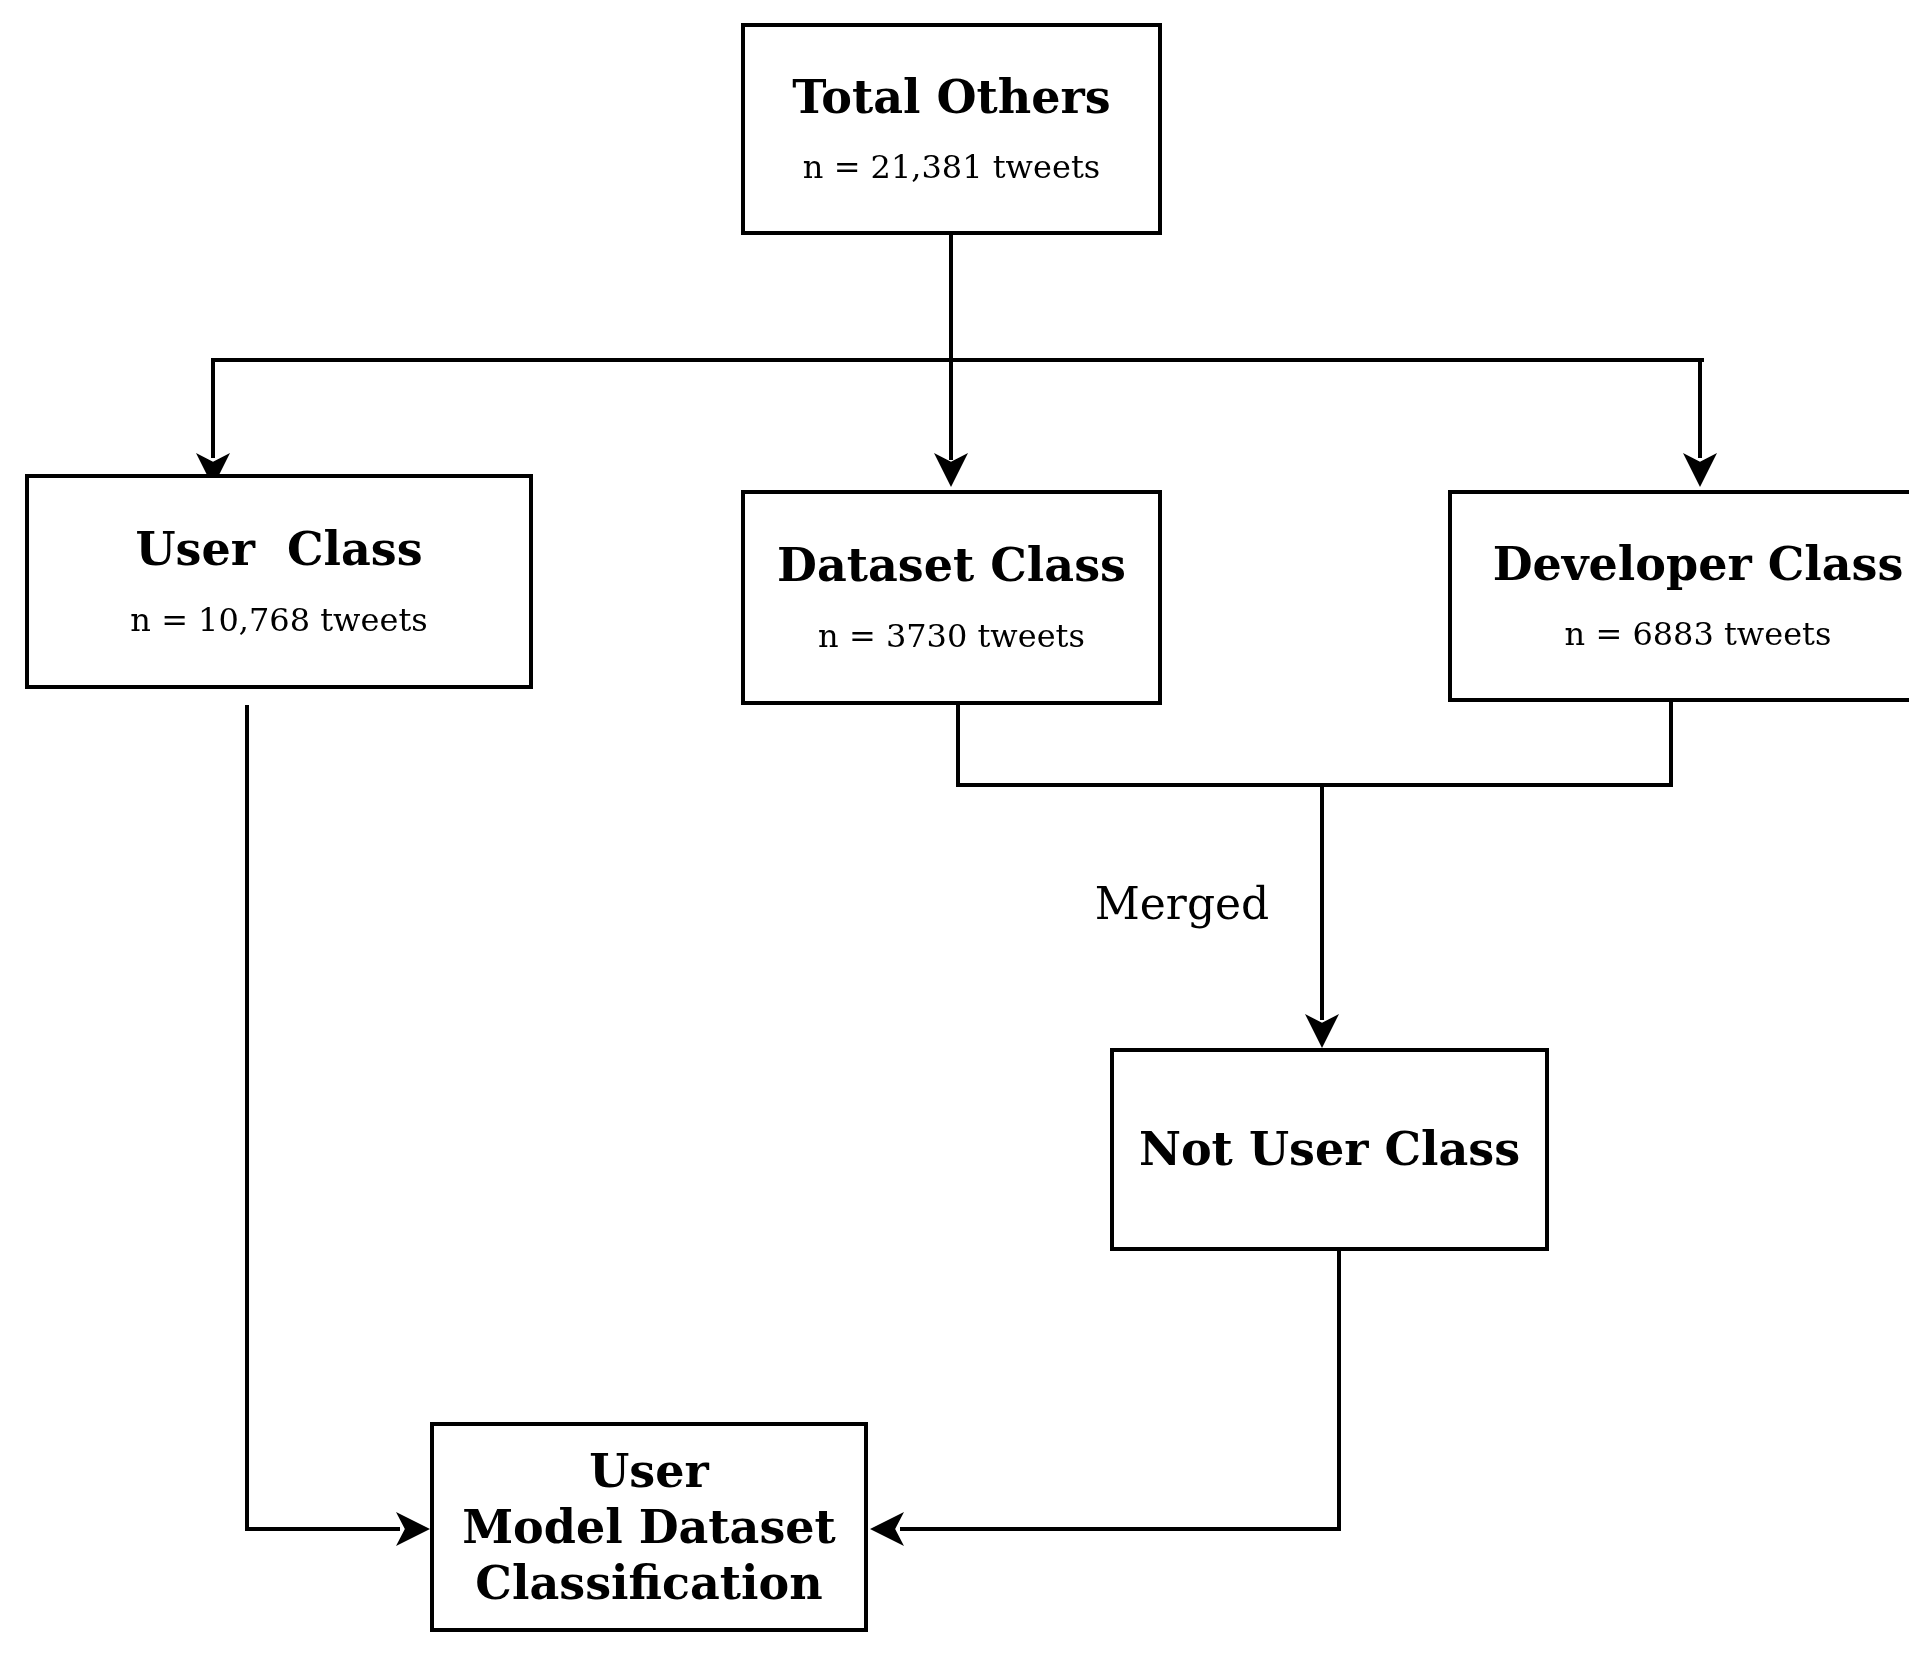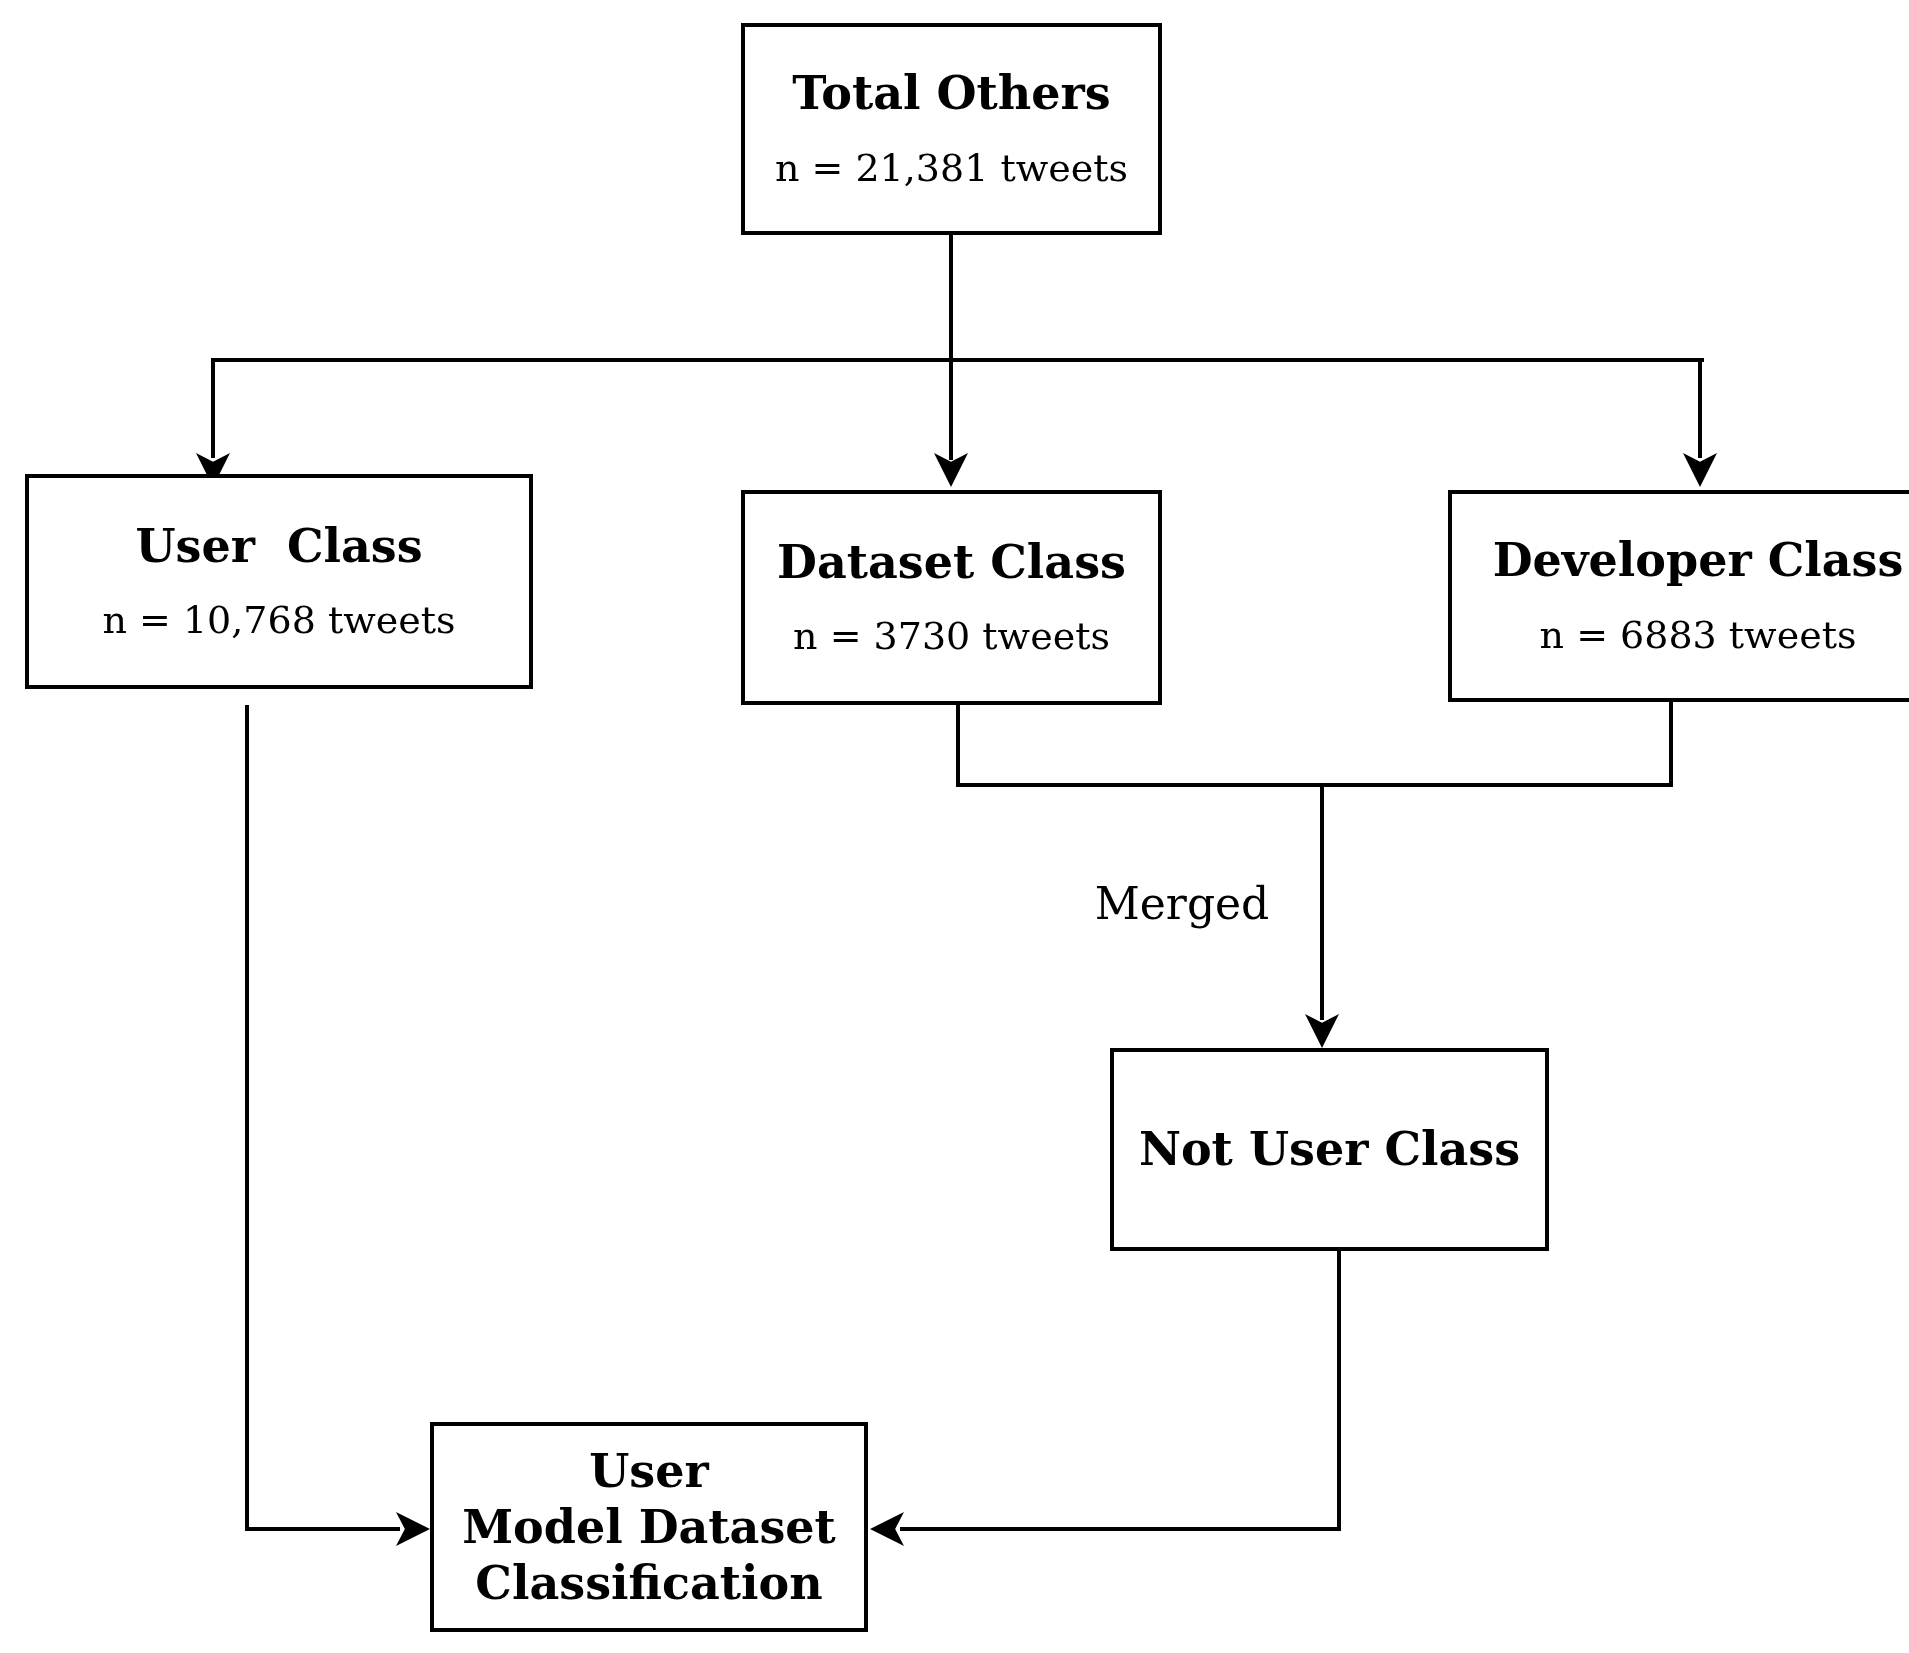--- a/index.html
+++ b/index.html
@@ -42,21 +42,21 @@
     justify-content: center;
     text-align: center;
   }
   .node-title {
     font-weight: bold;
     font-size: 46px;
     line-height: 1.25;
     white-space: nowrap;
   }
   .node-sub {
-    font-size: 38px;
+    font-size: 32px;
     line-height: 1.3;
     margin-top: 21px;
     white-space: nowrap;
   }
   .node-title-line {
     font-weight: bold;
     font-size: 46px;
     line-height: 1.22;
     white-space: nowrap;
   }

